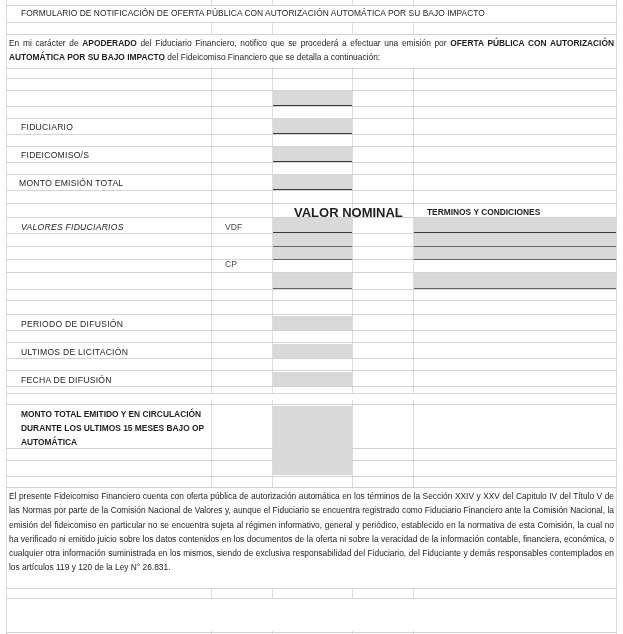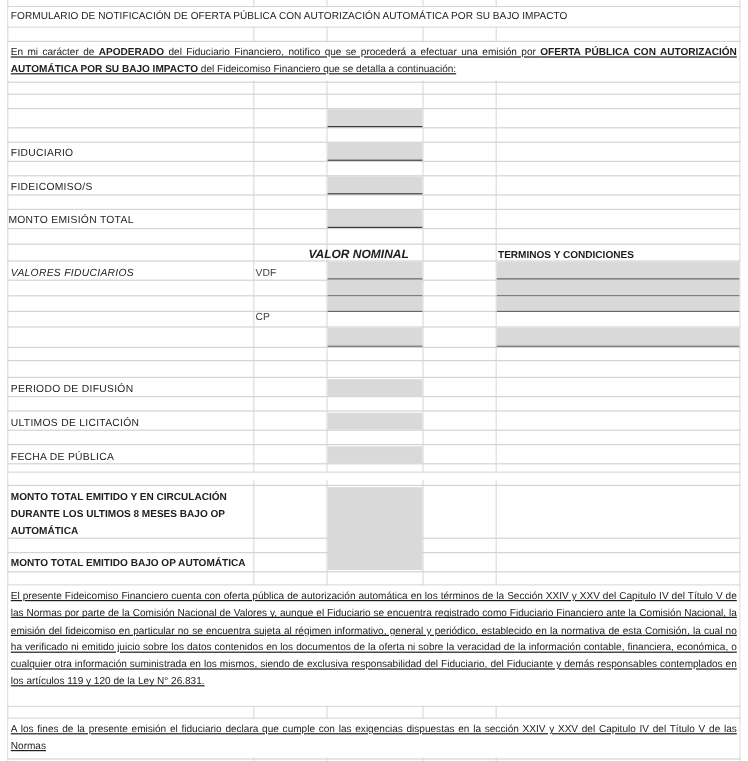--- a/index.html
+++ b/index.html
@@ -1,27 +1,27 @@
 <!DOCTYPE html>
 <html><head>
 <meta charset="utf-8">
 <style>
   html, body { margin: 0; padding: 0; background: #ffffff; }
   body { width: 623px; height: 634px; position: relative; overflow: hidden;
          font-family: "Liberation Sans", sans-serif; color: #1e1e1e; }
   .sheet { position: absolute; left: 6px; top: 0; width: 611px; height: 634px; }
   .vline { position: absolute; top: 0; width: 1px; background: #dcdcdc; }
   .hline { position: absolute; left: 0; height: 1px; background: #d4d4d4; }
-  .cell { position: absolute; font-size: 8.6px; line-height: 13px; white-space: nowrap; }
+  .cell { position: absolute; font-size: 8.6px; line-height: 13px; white-space: nowrap; margin-left: 12px; }
   .lbl { letter-spacing: 0.25px; }
   .bold { font-weight: bold; }
   .fill { position: absolute; background: #d9d9d9; }
   .uline { position: absolute; height: 1px; background: #3a3a3a; }
   .block { position: absolute; background: #ffffff; }
-  .para { position: absolute; font-size: 8.4px; line-height: 14.2px; text-align: justify; white-space: normal; text-decoration: underline; }
+  .para { position: absolute; font-size: 8.4px; line-height: 14.2px; text-align: justify; white-space: normal; }
   .para.last { text-align-last: left; }
   .title { font-size: 8.4px; letter-spacing: 0.05px; }
 </style>
 </head>
 <body>
 
 <div class="sheet">
 
   <div class="vline" style="left:0;height:634px;"></div>
   <div class="vline" style="left:205px;height:634px;"></div>
@@ -83,21 +83,21 @@
   <div class="uline" style="left:267px;top:133px;width:79px;"></div>
 
   <div class="cell lbl" style="left:3px;top:149px;">FIDEICOMISO/S</div>
   <div class="fill" style="left:267px;top:147px;width:79px;height:14px;"><span></span></div>
   <div class="uline" style="left:267px;top:161px;width:79px;"></div>
 
   <div class="cell lbl" style="left:1px;top:177px;">MONTO EMISIÓN TOTAL</div>
   <div class="fill" style="left:267px;top:175px;width:79px;height:14px;"><span></span></div>
   <div class="uline" style="left:267px;top:189px;width:79px;"></div>
 
-  <div class="cell bold" style="left:251px;top:206px;font-size:10px;font-style:italic;">VALOR NOMINAL</div>
+  <div class="cell bold" style="left:276px;top:206px;font-size:13px;">VALOR NOMINAL</div>
   <div class="cell bold" style="left:409px;top:206px;font-size:8.4px;">TERMINOS Y CONDICIONES</div>
 
   <div class="cell lbl" style="left:3px;top:221px;font-style:italic;">VALORES FIDUCIARIOS</div>
   <div class="cell" style="left:207px;top:221px;color:#444;">VDF</div>
 
   <div class="fill" style="left:267px;top:218px;width:79px;height:14px;"></div>
   <div class="uline" style="left:267px;top:232px;width:79px;"></div>
   <div class="fill" style="left:408px;top:218px;width:202px;height:14px;"></div>
   <div class="uline" style="left:408px;top:232px;width:202px;"></div>
 
@@ -116,26 +116,24 @@
   <div class="uline" style="left:267px;top:288px;width:79px;background:#666;"></div>
   <div class="fill" style="left:408px;top:273px;width:202px;height:15px;"></div>
   <div class="uline" style="left:408px;top:288px;width:202px;background:#666;"></div>
 
   <div class="cell lbl" style="left:3px;top:318px;">PERIODO DE DIFUSIÓN</div>
   <div class="fill" style="left:267px;top:316px;width:79px;height:14px;"></div>
 
   <div class="cell lbl" style="left:3px;top:346px;">ULTIMOS DE LICITACIÓN</div>
   <div class="fill" style="left:267px;top:344px;width:79px;height:14px;"></div>
 
-  <div class="cell lbl" style="left:3px;top:374px;">FECHA DE PÚBLICA</div>
+  <div class="cell lbl" style="left:3px;top:374px;">FECHA DE DIFUSIÓN</div>
   <div class="fill" style="left:267px;top:372px;width:79px;height:14px;"></div>
 
   <div class="block" style="left:1px;top:394px;width:609px;height:6px;"></div>
-  <div class="cell bold" style="left:3px;top:407px;width:200px;white-space:normal;line-height:14px;font-size:8.4px;">MONTO TOTAL EMITIDO Y EN CIRCULACIÓN DURANTE LOS ULTIMOS 8 MESES BAJO OP AUTOMÁTICA</div>
+  <div class="cell bold" style="left:3px;top:407px;width:200px;white-space:normal;line-height:14px;font-size:8.4px;">MONTO TOTAL EMITIDO Y EN CIRCULACIÓN DURANTE LOS ULTIMOS 15 MESES BAJO OP AUTOMÁTICA</div>
   <div class="fill" style="left:267px;top:406px;width:79px;height:69px;"><span></span></div>
-  <div class="cell bold" style="left:3px;top:463px;font-size:8.4px;">MONTO TOTAL EMITIDO BAJO OP AUTOMÁTICA</div>
 
   <div class="block" style="left:1px;top:488px;width:609px;height:100px;"></div>
   <div class="para last" style="left:3px;top:489px;width:605px;line-height:14.3px;">El presente Fideicomiso Financiero cuenta con oferta pública de autorización automática en los términos de la Sección XXIV y XXV del Capitulo IV del Título V de las Normas por parte de la Comisión Nacional de Valores y, aunque el Fiduciario se encuentra registrado como Fiduciario Financiero ante la Comisión Nacional, la emisión del fideicomiso en particular no se encuentra sujeta al régimen informativo, general y periódico, establecido en la normativa de esta Comisión, la cual no ha verificado ni emitido juicio sobre los datos contenidos en los documentos de la oferta ni sobre la veracidad de la información contable, financiera, económica, o cualquier otra información suministrada en los mismos, siendo de exclusiva responsabilidad del Fiduciario, del Fiduciante y demás responsables contemplados en los artículos 119 y 120 de la Ley N° 26.831.</div>
 
   <div class="block" style="left:1px;top:599px;width:609px;height:32px;"></div>
-  <div class="para last" style="left:3px;top:600px;width:605px;">A los fines de la presente emisión el fiduciario declara que cumple con las exigencias dispuestas en la sección XXIV y XXV del Capitulo IV del Título V de las Normas</div>
 </div>
 
 </body></html>

